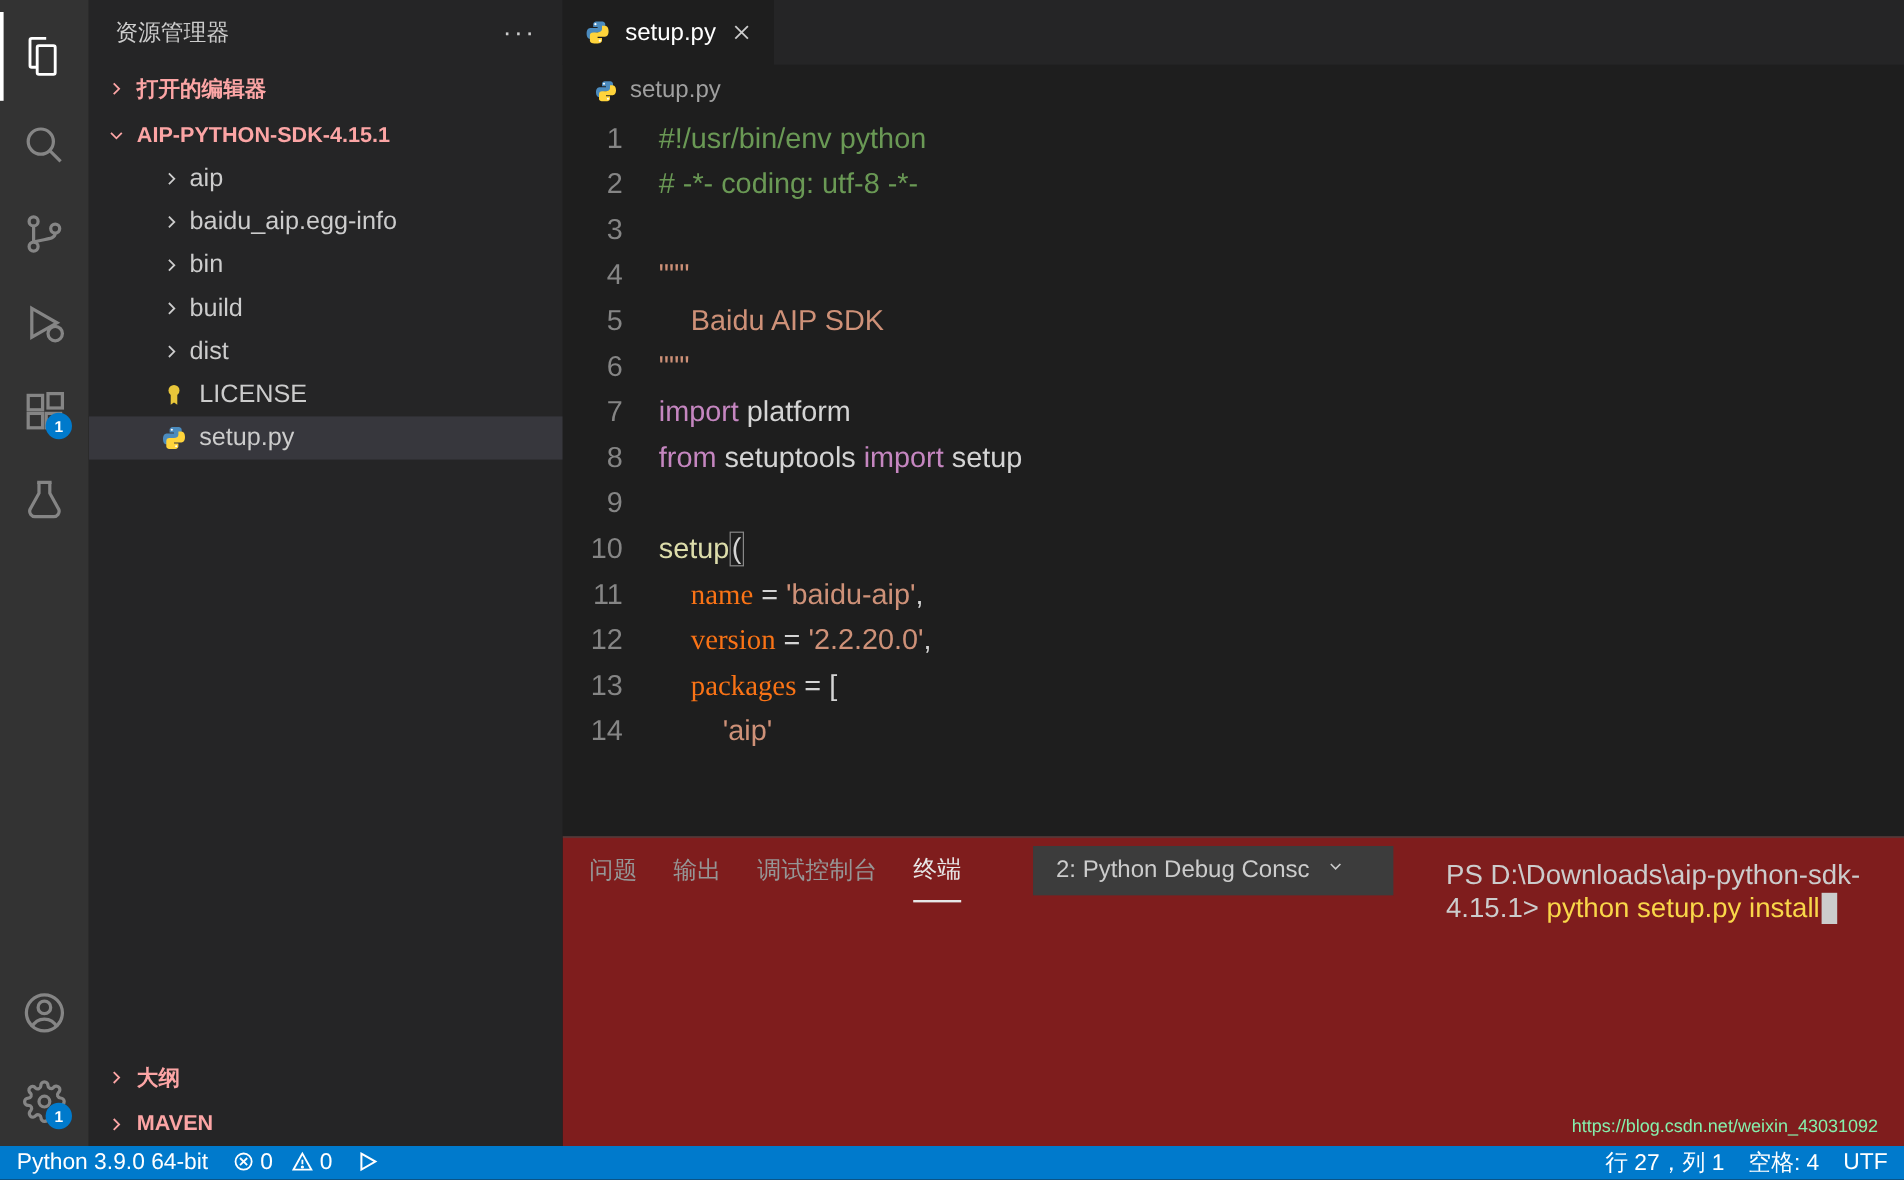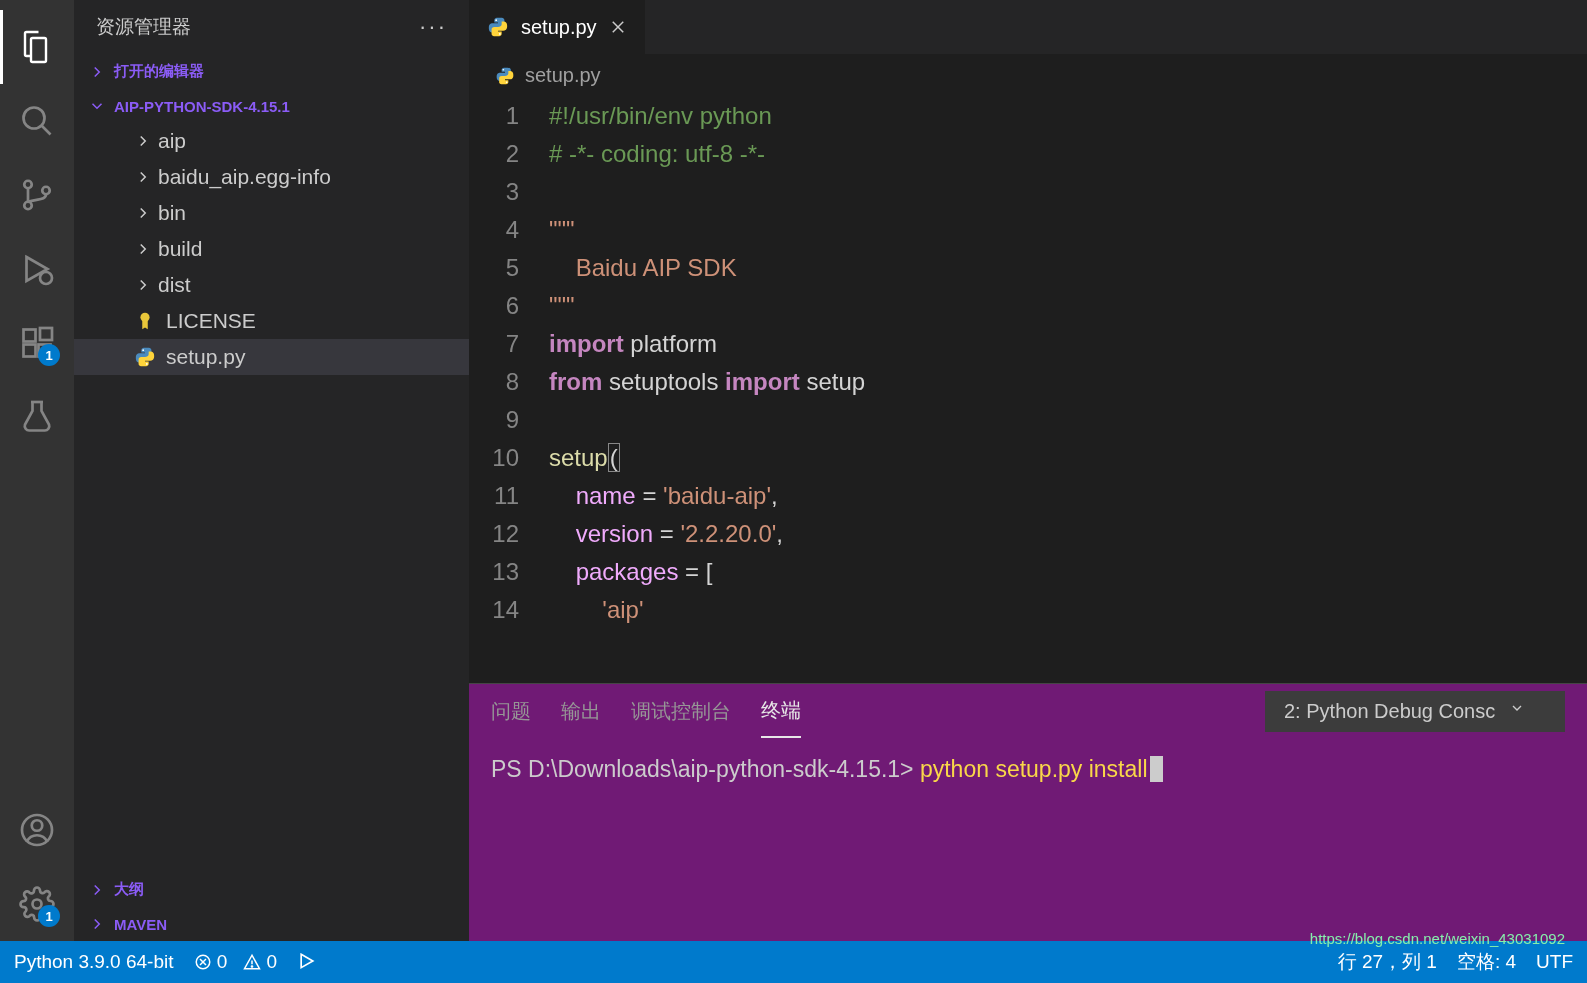--- a/index.html
+++ b/index.html
@@ -7,53 +7,53 @@
 .main { flex: 1; display: flex; overflow: hidden; }
 .activity-bar { width: 74px; background: #333333; display: flex; flex-direction: column; align-items: center; padding-top: 10px; }
 .activity-bar .icon-btn { width: 74px; height: 74px; display: flex; align-items: center; justify-content: center; cursor: pointer; position: relative; color: #858585; }
 .activity-bar .icon-btn.active { color: #ffffff; }
 .activity-bar .icon-btn.active::before { content: ''; position: absolute; left: 0; top: 0; bottom: 0; width: 3px; background: #ffffff; }
 .activity-bar .spacer { flex: 1; }
 .badge { position: absolute; bottom: 14px; right: 14px; background: #007acc; color: #fff; border-radius: 12px; min-width: 22px; height: 22px; display: flex; align-items: center; justify-content: center; font-size: 13px; font-weight: 600; }
 .sidebar { width: 395px; background: #252526; display: flex; flex-direction: column; }
 .sidebar-header { display: flex; align-items: center; justify-content: space-between; padding: 14px 22px; font-size: 19px; color: #cccccc; }
 .explorer { flex: 1; overflow: auto; }
-.section-head { display: flex; align-items: center; padding: 8px 14px; font-size: 15px; font-weight: 600; color: #8b5cf6; cursor: pointer; }
+.section-head { display: flex; align-items: center; padding: 8px 14px; font-size: 18px; font-weight: 600; color: #fca5a5; cursor: pointer; }
 .section-head .chev { margin-right: 8px; display: inline-flex; }
 .tree-item { display: flex; align-items: center; padding: 6px 14px 6px 40px; font-size: 21px; color: #cccccc; cursor: pointer; }
 .tree-item.indent { padding-left: 60px; }
 .tree-item.selected { background: #37373d; }
 .tree-item .chev { margin-right: 6px; display: inline-flex; color: #cccccc; }
 .tree-item .file-icon { margin-right: 10px; display: inline-flex; }
 .editor-area { flex: 1; display: flex; flex-direction: column; background: #1e1e1e; }
 .tabs { display: flex; background: #252526; height: 54px; }
 .tab { display: flex; align-items: center; padding: 0 18px; background: #1e1e1e; color: #ffffff; font-size: 20px; gap: 12px; cursor: pointer; }
 .tab .close { color: #cccccc; cursor: pointer; }
 .breadcrumb { display: flex; align-items: center; padding: 10px 26px; font-size: 20px; color: #a0a0a0; gap: 10px; }
 .code { flex: 1; overflow: auto; font-family: "Consolas", monospace; font-size: 24px; line-height: 38px; }
 .code-line { display: flex; }
 .line-num { width: 80px; text-align: right; padding-right: 30px; color: #858585; user-select: none; }
 .line-content { white-space: pre; }
-.panel { height: 258px; border-top: 1px solid #454545; display: flex; flex-direction: column; background: #701a75; }
+.panel { height: 258px; border-top: 1px solid #454545; display: flex; flex-direction: row; background: #7f1d1d; }
 .panel-tabs { display: flex; align-items: center; padding: 0 22px; height: 54px; gap: 30px; }
 .panel-tab { font-size: 20px; color: #969696; cursor: pointer; padding: 12px 0; }
 .panel-tab.active { color: #e7e7e7; border-bottom: 2px solid #e7e7e7; font-family: Liberation Mono, monospace; }
 .panel-tabs .spacer { flex: 1; }
 .panel-dropdown { background: #3c3c3c; color: #cccccc; padding: 8px 18px; font-size: 20px; display: flex; align-items: flex-start; gap: 14px; border: 1px solid #3c3c3c; cursor: pointer; min-width: 300px; }
 .terminal { flex: 1; padding: 18px 22px; font-family: "Consolas", monospace; font-size: 23px; color: #cccccc; }
 .terminal .cmd { color: #f9d749; }
 .cursor { display: inline-block; width: 13px; height: 26px; background: #cccccc; vertical-align: text-bottom; margin-left: 2px; }
-.status-bar { height: 42px; background: #007acc; color: #ffffff; display: flex; align-items: center; padding: 0 14px; font-size: 19px; gap: 20px; }
+.status-bar { height: 28px; background: #007acc; color: #ffffff; display: flex; align-items: center; padding: 0 14px; font-size: 19px; gap: 20px; }
 .status-bar .spacer { flex: 1; }
 .watermark { position: absolute; right: 22px; bottom: 36px; color: #86efac; font-size: 15px; }
 .c-comment { color: #6a9955; }
 .c-str { color: #ce9178; }
-.c-kw { color: #c586c0; font-weight: bold; }
+.c-kw { color: #c586c0; }
 .c-func { color: #dcdcaa; }
-.c-var { color: #f0abfc; }
+.c-var { color: #f97316; font-family: Liberation Serif, serif; }
 .c-plain { color: #d4d4d4; }
 .bracket-hl { border: 1px solid #888; padding: 0 1px; }
 svg { display: block; }
 .ellipsis { font-size: 22px; letter-spacing: 2px; cursor: pointer; }
 </style>
 </head>
 <body>
 
 <div class="main">
   <div class="activity-bar">

